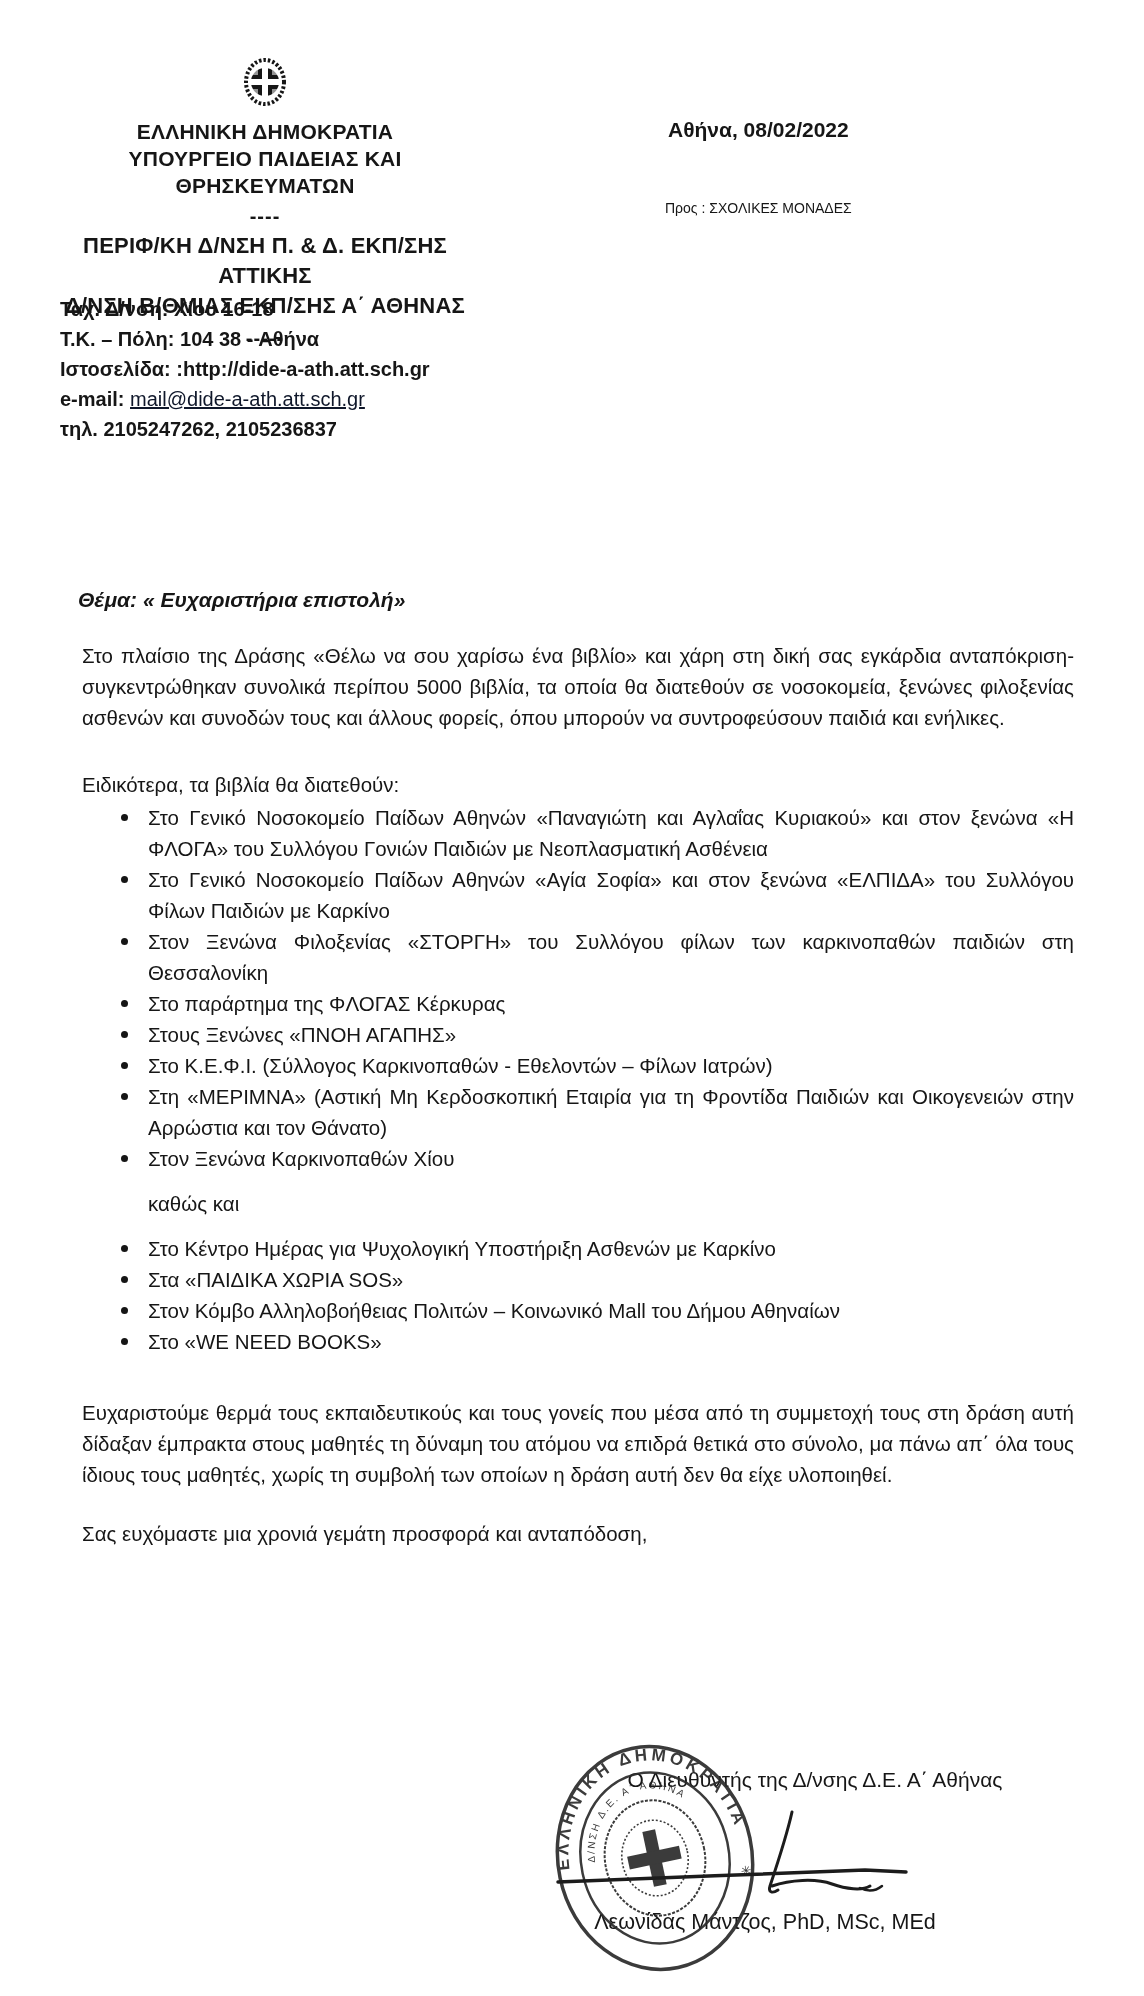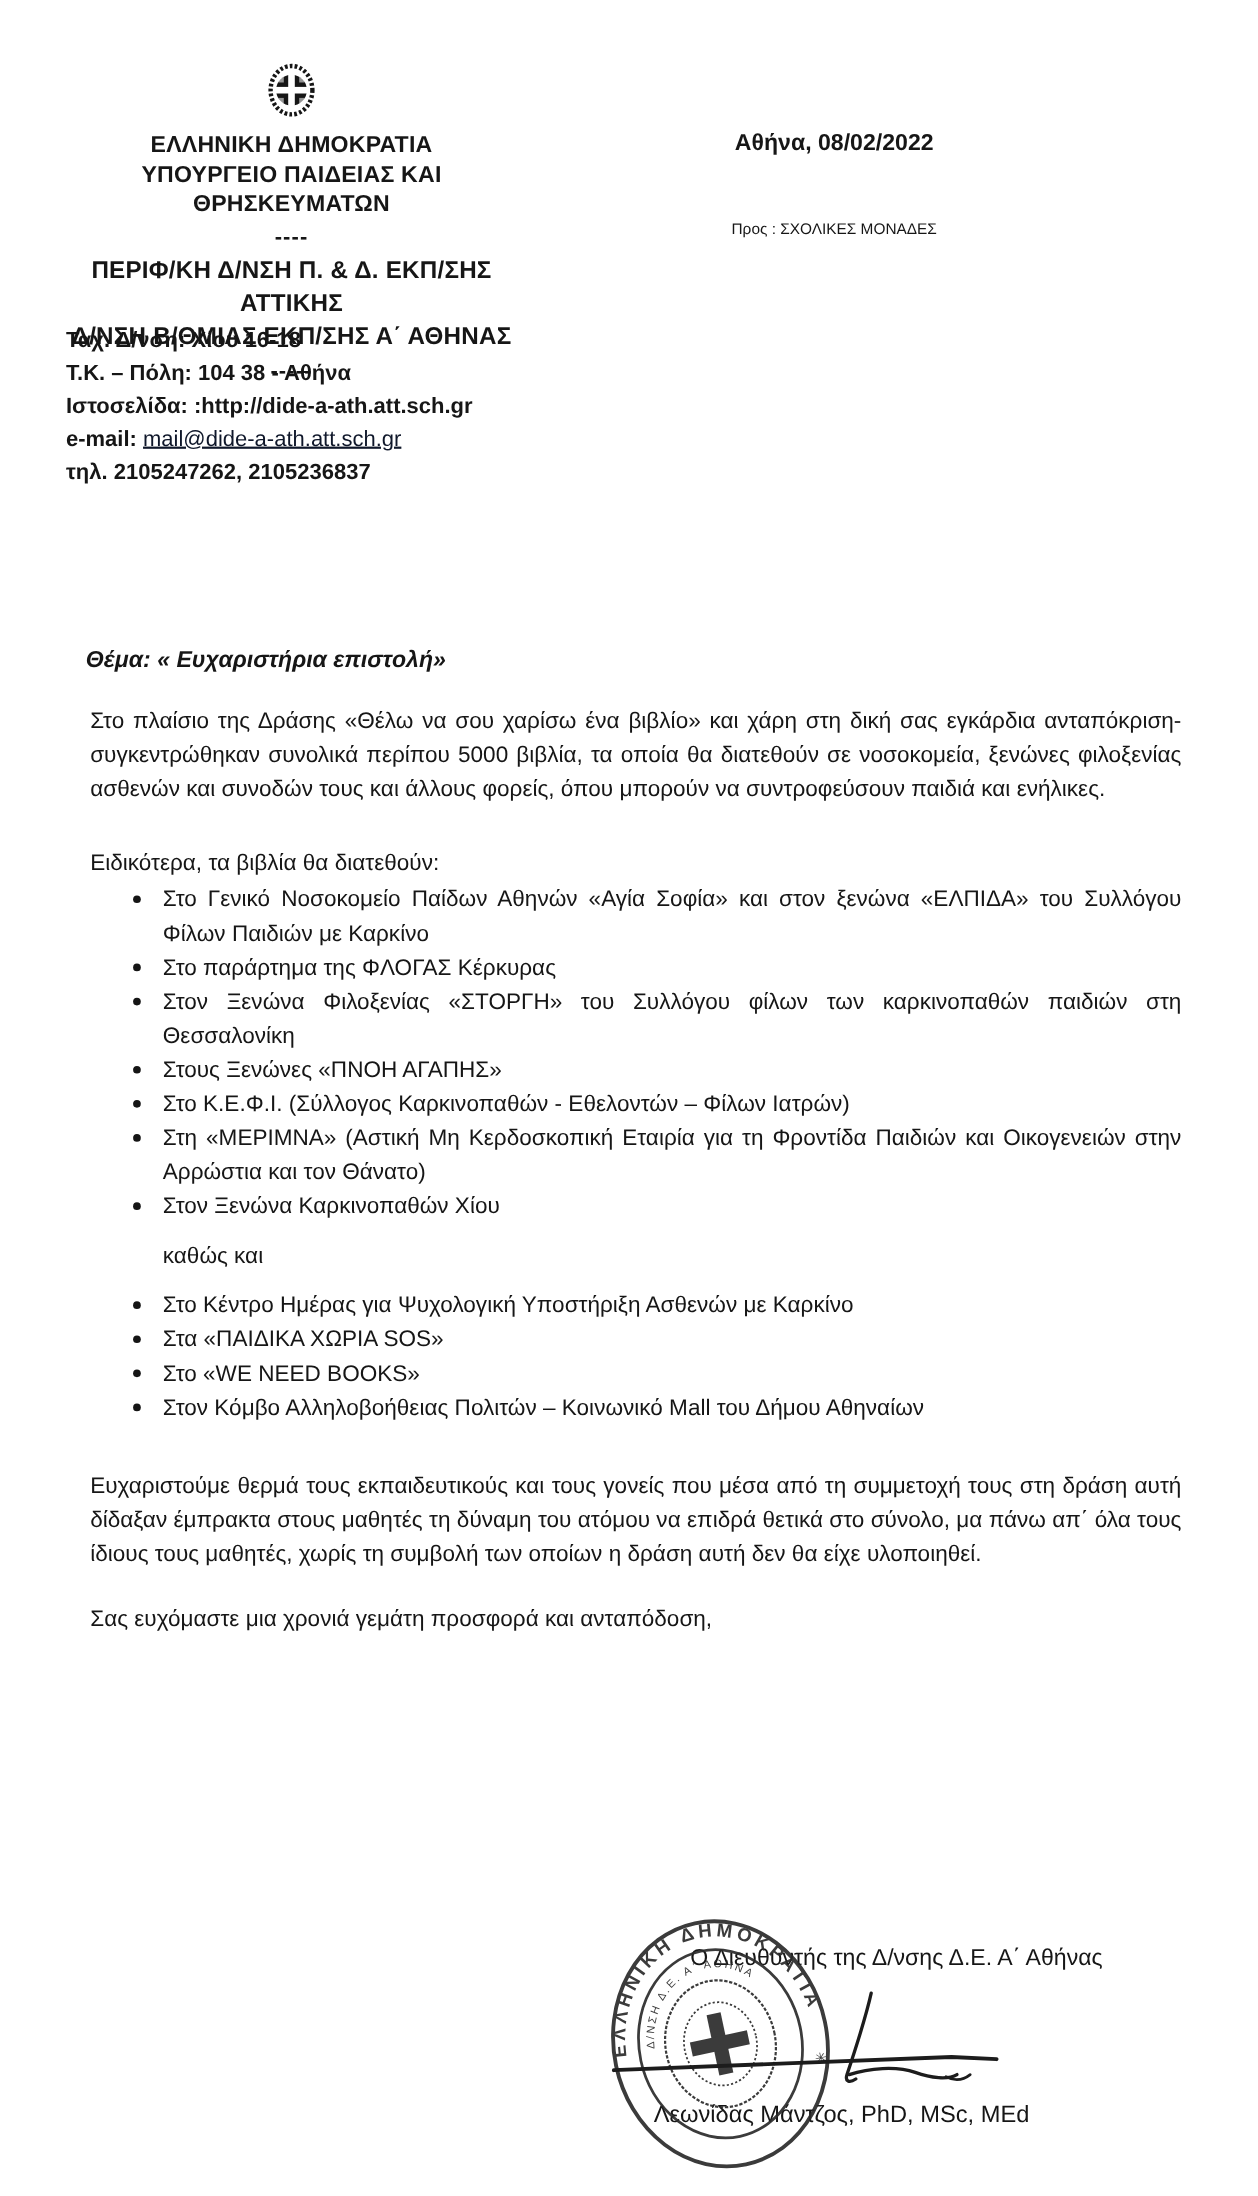--- a/index.html
+++ b/index.html
@@ -79,34 +79,35 @@
 
   <div class="abs date-line">Αθήνα,  08/02/2022</div>
   <div class="abs to-line">Προς : ΣΧΟΛΙΚΕΣ ΜΟΝΑΔΕΣ</div>
 
   <div class="abs subject">Θέμα: « Ευχαριστήρια επιστολή»</div>
 
   <div class="abs body-text">
     <p class="p1">Στο πλαίσιο της Δράσης «Θέλω να σου χαρίσω ένα βιβλίο» και χάρη στη δική σας εγκάρδια ανταπόκριση- συγκεντρώθηκαν συνολικά περίπου 5000 βιβλία, τα οποία θα διατεθούν σε νοσοκομεία, ξενώνες φιλοξενίας ασθενών και συνοδών τους και άλλους φορείς, όπου μπορούν να συντροφεύσουν παιδιά και ενήλικες.</p>
     <p class="list-intro">Ειδικότερα, τα βιβλία θα διατεθούν:</p>
     <ul class="bullets">
+      <li>Στο Γενικό Νοσοκομείο Παίδων Αθηνών «Παναγιώτη και Αγλαΐας Κυριακού» και στον ξενώνα  «Η ΦΛΟΓΑ» του Συλλόγου Γονιών Παιδιών με Νεοπλασματική Ασθένεια</li>
       <li>Στο Γενικό Νοσοκομείο Παίδων Αθηνών «Αγία Σοφία» και στον ξενώνα «ΕΛΠΙΔΑ» του Συλλόγου Φίλων Παιδιών με Καρκίνο</li>
+      <li>Στον Ξενώνα Φιλοξενίας «ΣΤΟΡΓΗ» του Συλλόγου φίλων των καρκινοπαθών παιδιών στη Θεσσαλονίκη</li>
       <li>Στο παράρτημα της ΦΛΟΓΑΣ Κέρκυρας</li>
-      <li>Στον Ξενώνα Φιλοξενίας «ΣΤΟΡΓΗ» του Συλλόγου φίλων των καρκινοπαθών παιδιών στη Θεσσαλονίκη</li>
       <li>Στους Ξενώνες «ΠΝΟΗ ΑΓΑΠΗΣ»</li>
       <li>Στο Κ.Ε.Φ.Ι. (Σύλλογος Καρκινοπαθών - Εθελοντών – Φίλων Ιατρών)</li>
       <li>Στη «ΜΕΡΙΜΝΑ» (Αστική Μη Κερδοσκοπική Εταιρία για τη Φροντίδα Παιδιών και Οικογενειών στην Αρρώστια και τον Θάνατο)</li>
       <li>Στον Ξενώνα Καρκινοπαθών Χίου</li>
     </ul>
     <p class="interlude">καθώς και</p>
     <ul class="bullets">
       <li>Στο Κέντρο Ημέρας για Ψυχολογική Υποστήριξη Ασθενών με Καρκίνο</li>
       <li>Στα  «ΠΑΙΔΙΚΑ ΧΩΡΙΑ SOS»</li>
+      <li>Στον Κόμβο Αλληλοβοήθειας Πολιτών – Κοινωνικό Mall του Δήμου Αθηναίων</li>
       <li>Στο «WE NEED BOOKS»</li>
-      <li>Στον Κόμβο Αλληλοβοήθειας Πολιτών – Κοινωνικό Mall του Δήμου Αθηναίων</li>
     </ul>
     <p class="p2">Ευχαριστούμε θερμά τους εκπαιδευτικούς και τους γονείς που μέσα από τη συμμετοχή τους στη δράση αυτή δίδαξαν έμπρακτα στους μαθητές τη δύναμη του ατόμου να επιδρά θετικά στο σύνολο, μα πάνω απ΄ όλα τους ίδιους τους μαθητές, χωρίς τη συμβολή των οποίων η δράση αυτή δεν θα είχε υλοποιηθεί.</p>
     <p class="p3">Σας ευχόμαστε μια χρονιά γεμάτη προσφορά και ανταπόδοση,</p>
   </div>
 
   <div class="abs sig-title">Ο Διευθυντής της Δ/νσης Δ.Ε. Α΄ Αθήνας</div>
   <div class="abs sig-name">Λεωνίδας Μάντζος, PhD, MSc, MEd</div>
 
   <svg class="abs stamp" width="230" height="252" viewBox="0 0 230 252" opacity="0.92">
     <defs>

